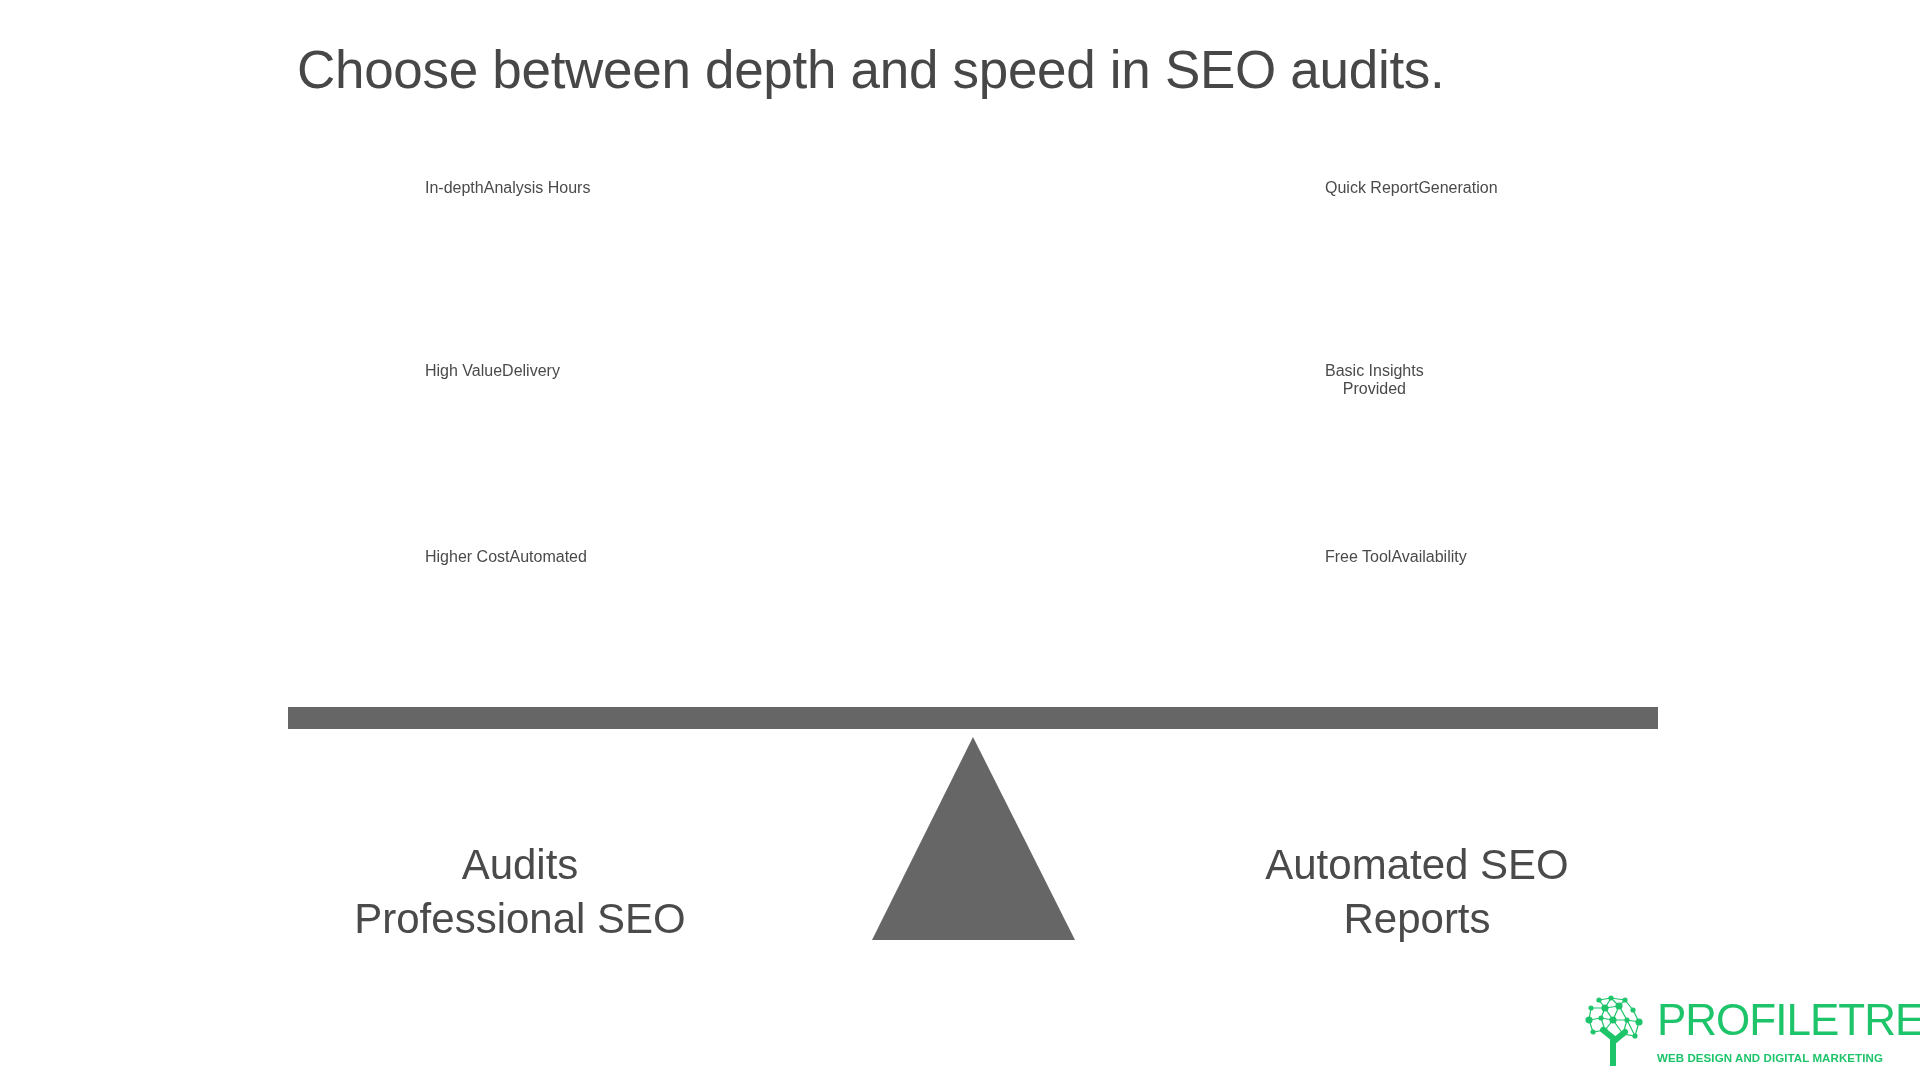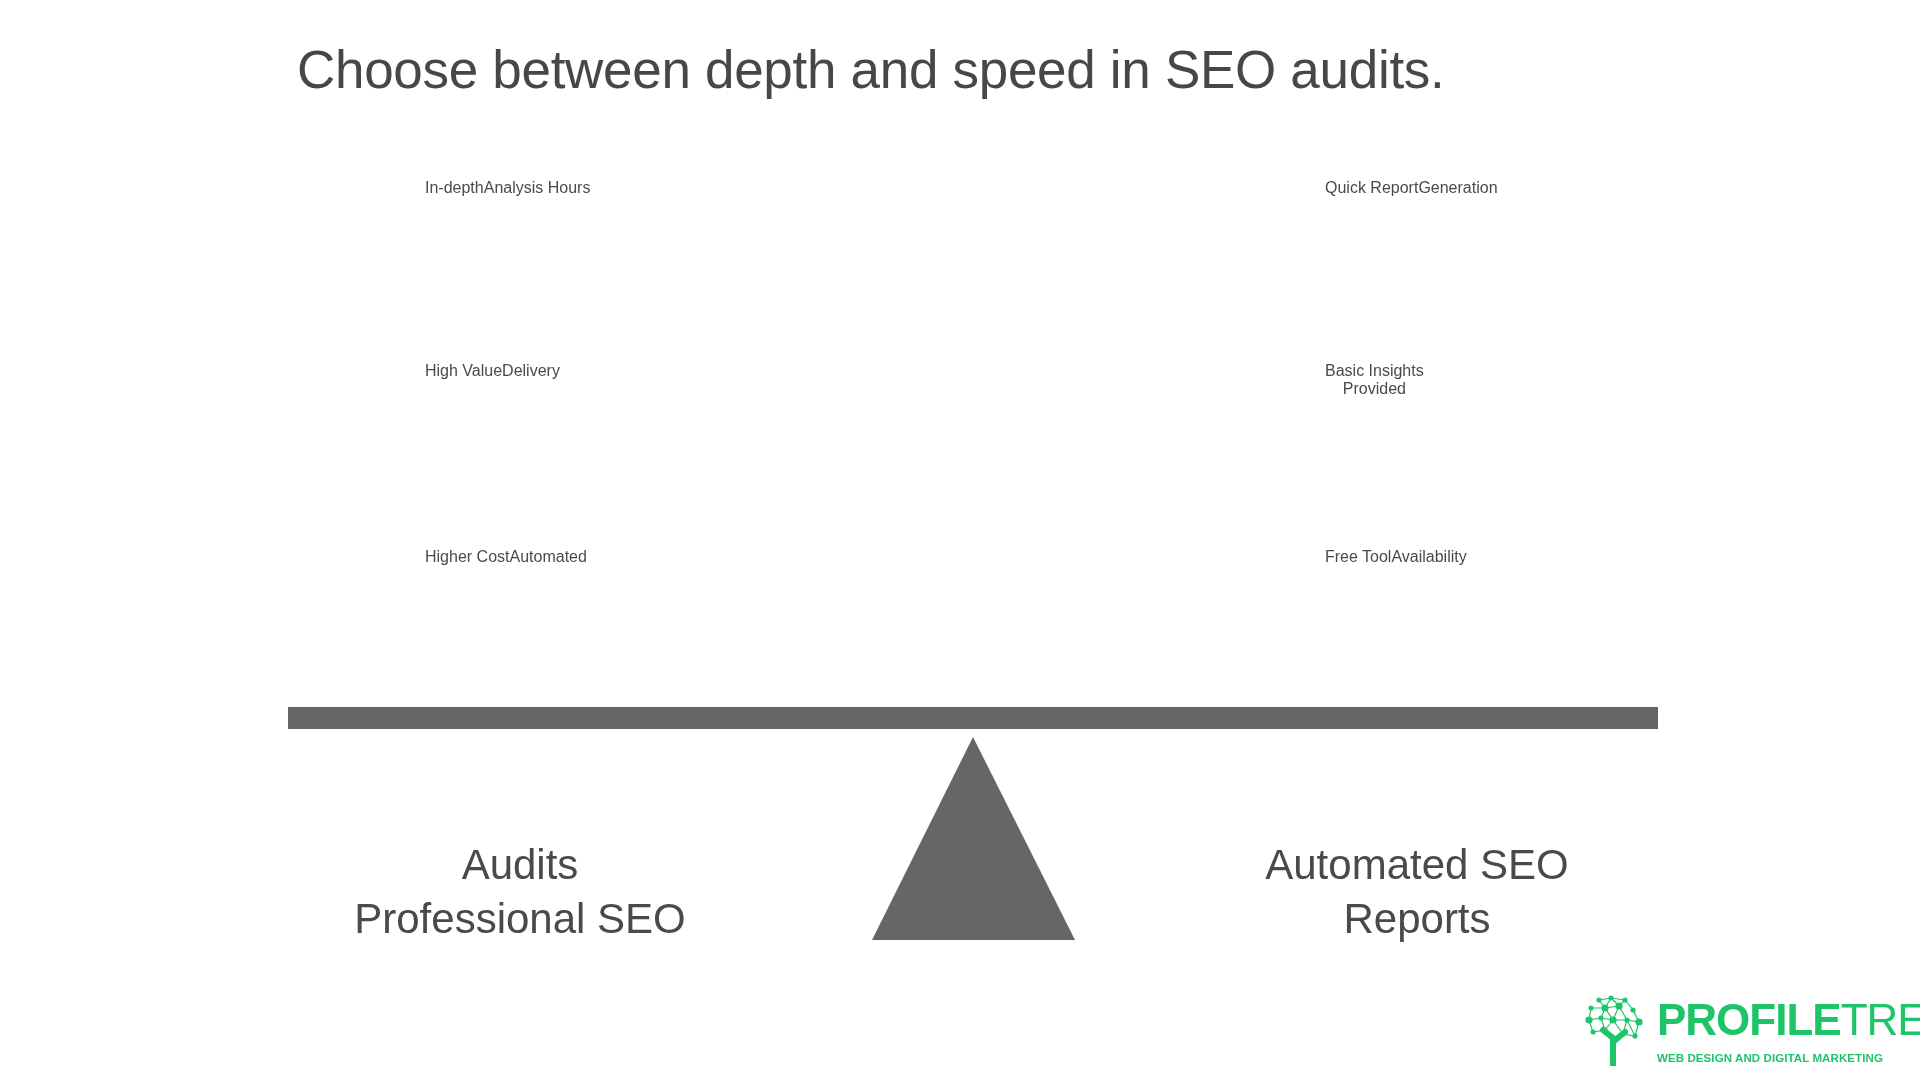--- a/index.html
+++ b/index.html
@@ -14,21 +14,21 @@
   }
   .item { position: absolute; display: flex; align-items: center; }
   .beam { position: absolute; left: 288px; top: 707px; width: 1370px; height: 22px; background: #666666; }
   .fulcrum { position: absolute; left: 872px; top: 737px; width: 203px; height: 203px; }
   .side-label {
     position: absolute; font-size: 42px; line-height: 54px; color: #4a4a4a; text-align: center; width: 460px;
   }
   .logo { position: absolute; left: 1585px; top: 994px; width: 310px; height: 72px; }
   .logo .mark { position: absolute; left: 0; top: 0; width: 60px; height: 72px; }
   .logo .word { position: absolute; left: 72px; top: 4px; font-size: 44px; line-height: 44px; color: #1dc46a; white-space: nowrap; letter-spacing: -1px; }
-  .logo .word .b { font-weight: bold; }
+  .logo .word .b { font-weight: normal; }
   .logo .word .l { font-weight: normal; }
   .logo .tag { position: absolute; left: 72px; top: 58px; font-size: 11.5px; line-height: 12px; color: #1dc46a; white-space: nowrap; font-weight: bold; letter-spacing: 0.1px; }
   .logo .tag .thin { font-weight: bold; text-align: center; }
 </style>
 </head>
 <body>
 
 <div class="title">Choose between depth and speed in SEO audits.</div>
 
 <div>

